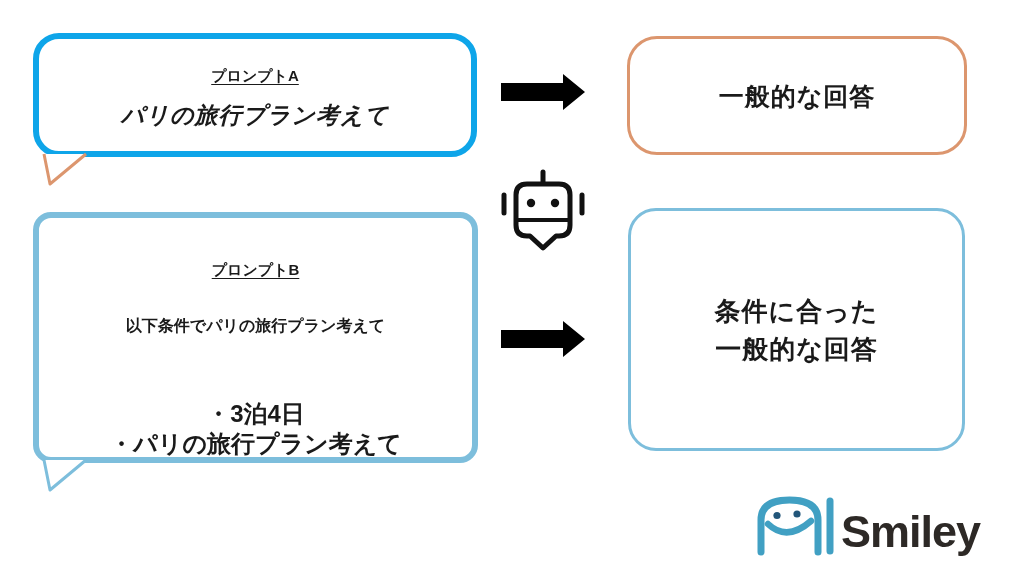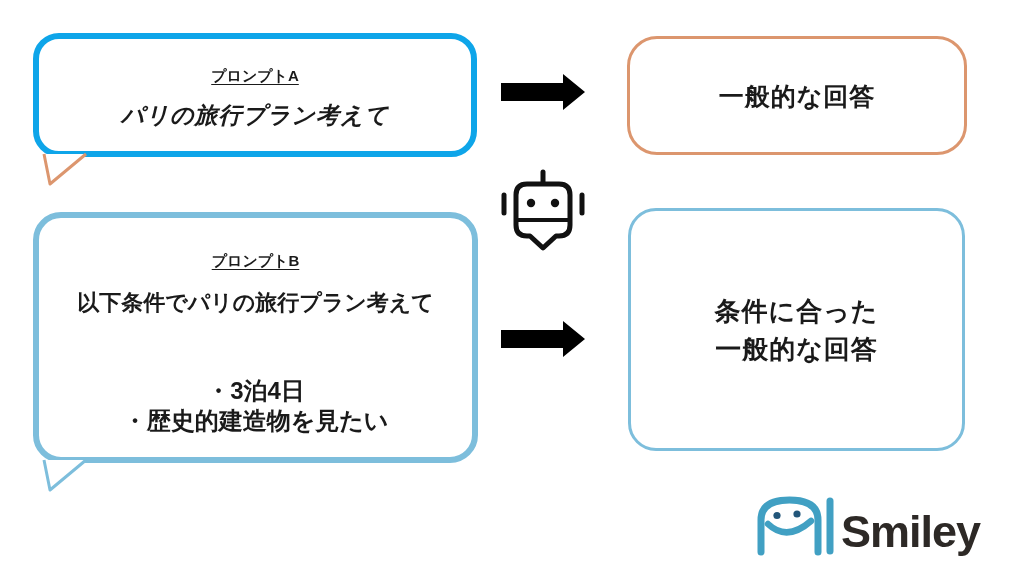--- a/index.html
+++ b/index.html
@@ -7,27 +7,27 @@
     position:relative;width:1024px;height:576px;background:#ffffff;
     font-family:"Liberation Sans","DejaVu Sans",sans-serif;
     color:#1a1a1a;overflow:hidden;
   }
   
   .bubble{
     position:absolute;box-sizing:border-box;background:#fff;
     border:6px solid #0ea5e9;border-radius:26px;text-align:center;
   }
   .bubble.a{left:33px;top:33px;width:444px;height:124px;padding-top:26px;}
-  .bubble.b{left:33px;top:212px;width:445px;height:251px;border-color:#7dbedc;border-radius:28px;padding-top:32px;}
+  .bubble.b{left:33px;top:212px;width:445px;height:251px;border-color:#7dbedc;border-radius:18px;padding-top:41px;}
   .bubble-label{
     font-size:15px;font-weight:600;line-height:22px;
     text-decoration:underline;text-underline-offset:3px;
   }
   .bubble-main-a{margin-top:12px;font-size:23px;font-weight:700;line-height:32px;letter-spacing:1px;font-style:italic;}
-  .bubble-main-b{margin-top:14px;font-size:22px;font-weight:700;line-height:34px;}
+  .bubble-main-b{margin-top:28px;font-size:16px;font-weight:700;line-height:34px;}
   .bullet-list{margin-top:56px;}
   .bullet-item{font-size:24px;font-weight:700;line-height:30px;}
   .tail{position:absolute;}
   
   .resultbox{
     position:absolute;box-sizing:border-box;background:#fff;
     border:3px solid #dc966e;display:flex;flex-direction:column;
     align-items:center;justify-content:center;text-align:center;
   }
   .resultbox.a{left:627px;top:36px;width:340px;height:119px;border-radius:30px;}
@@ -76,21 +76,21 @@
     <line x1="19" y1="53" x2="73" y2="53" stroke="#111111" stroke-width="4"></line>
     <circle cx="34" cy="36" r="4.2" fill="#111111"></circle>
     <circle cx="58" cy="36" r="4.2" fill="#111111"></circle>
   </svg>
 
   <div class="bubble b">
     <div class="bubble-label">プロンプトB</div>
     <div class="bubble-main-b">以下条件でパリの旅行プラン考えて</div>
     <div class="bullet-list">
       <div class="bullet-item">・3泊4日</div>
-      <div class="bullet-item">・歴史的建造物を見たい</div>
+      <div class="bullet-item">・パリの旅行プラン考えて</div>
     </div>
   </div>
   <svg class="tail" style="left:42px;top:458px;" width="48" height="34" viewBox="0 0 48 34">
     <path d="M2 2 L8 32 L44 2" fill="#ffffff" stroke="#7dbedc" stroke-width="3" stroke-linejoin="round"></path>
   </svg>
 
   <svg class="arrow second" viewBox="0 0 84 36">
     <polygon points="0,9 62,9 62,0 84,18 62,36 62,27 0,27" fill="#000000"></polygon>
   </svg>
 

